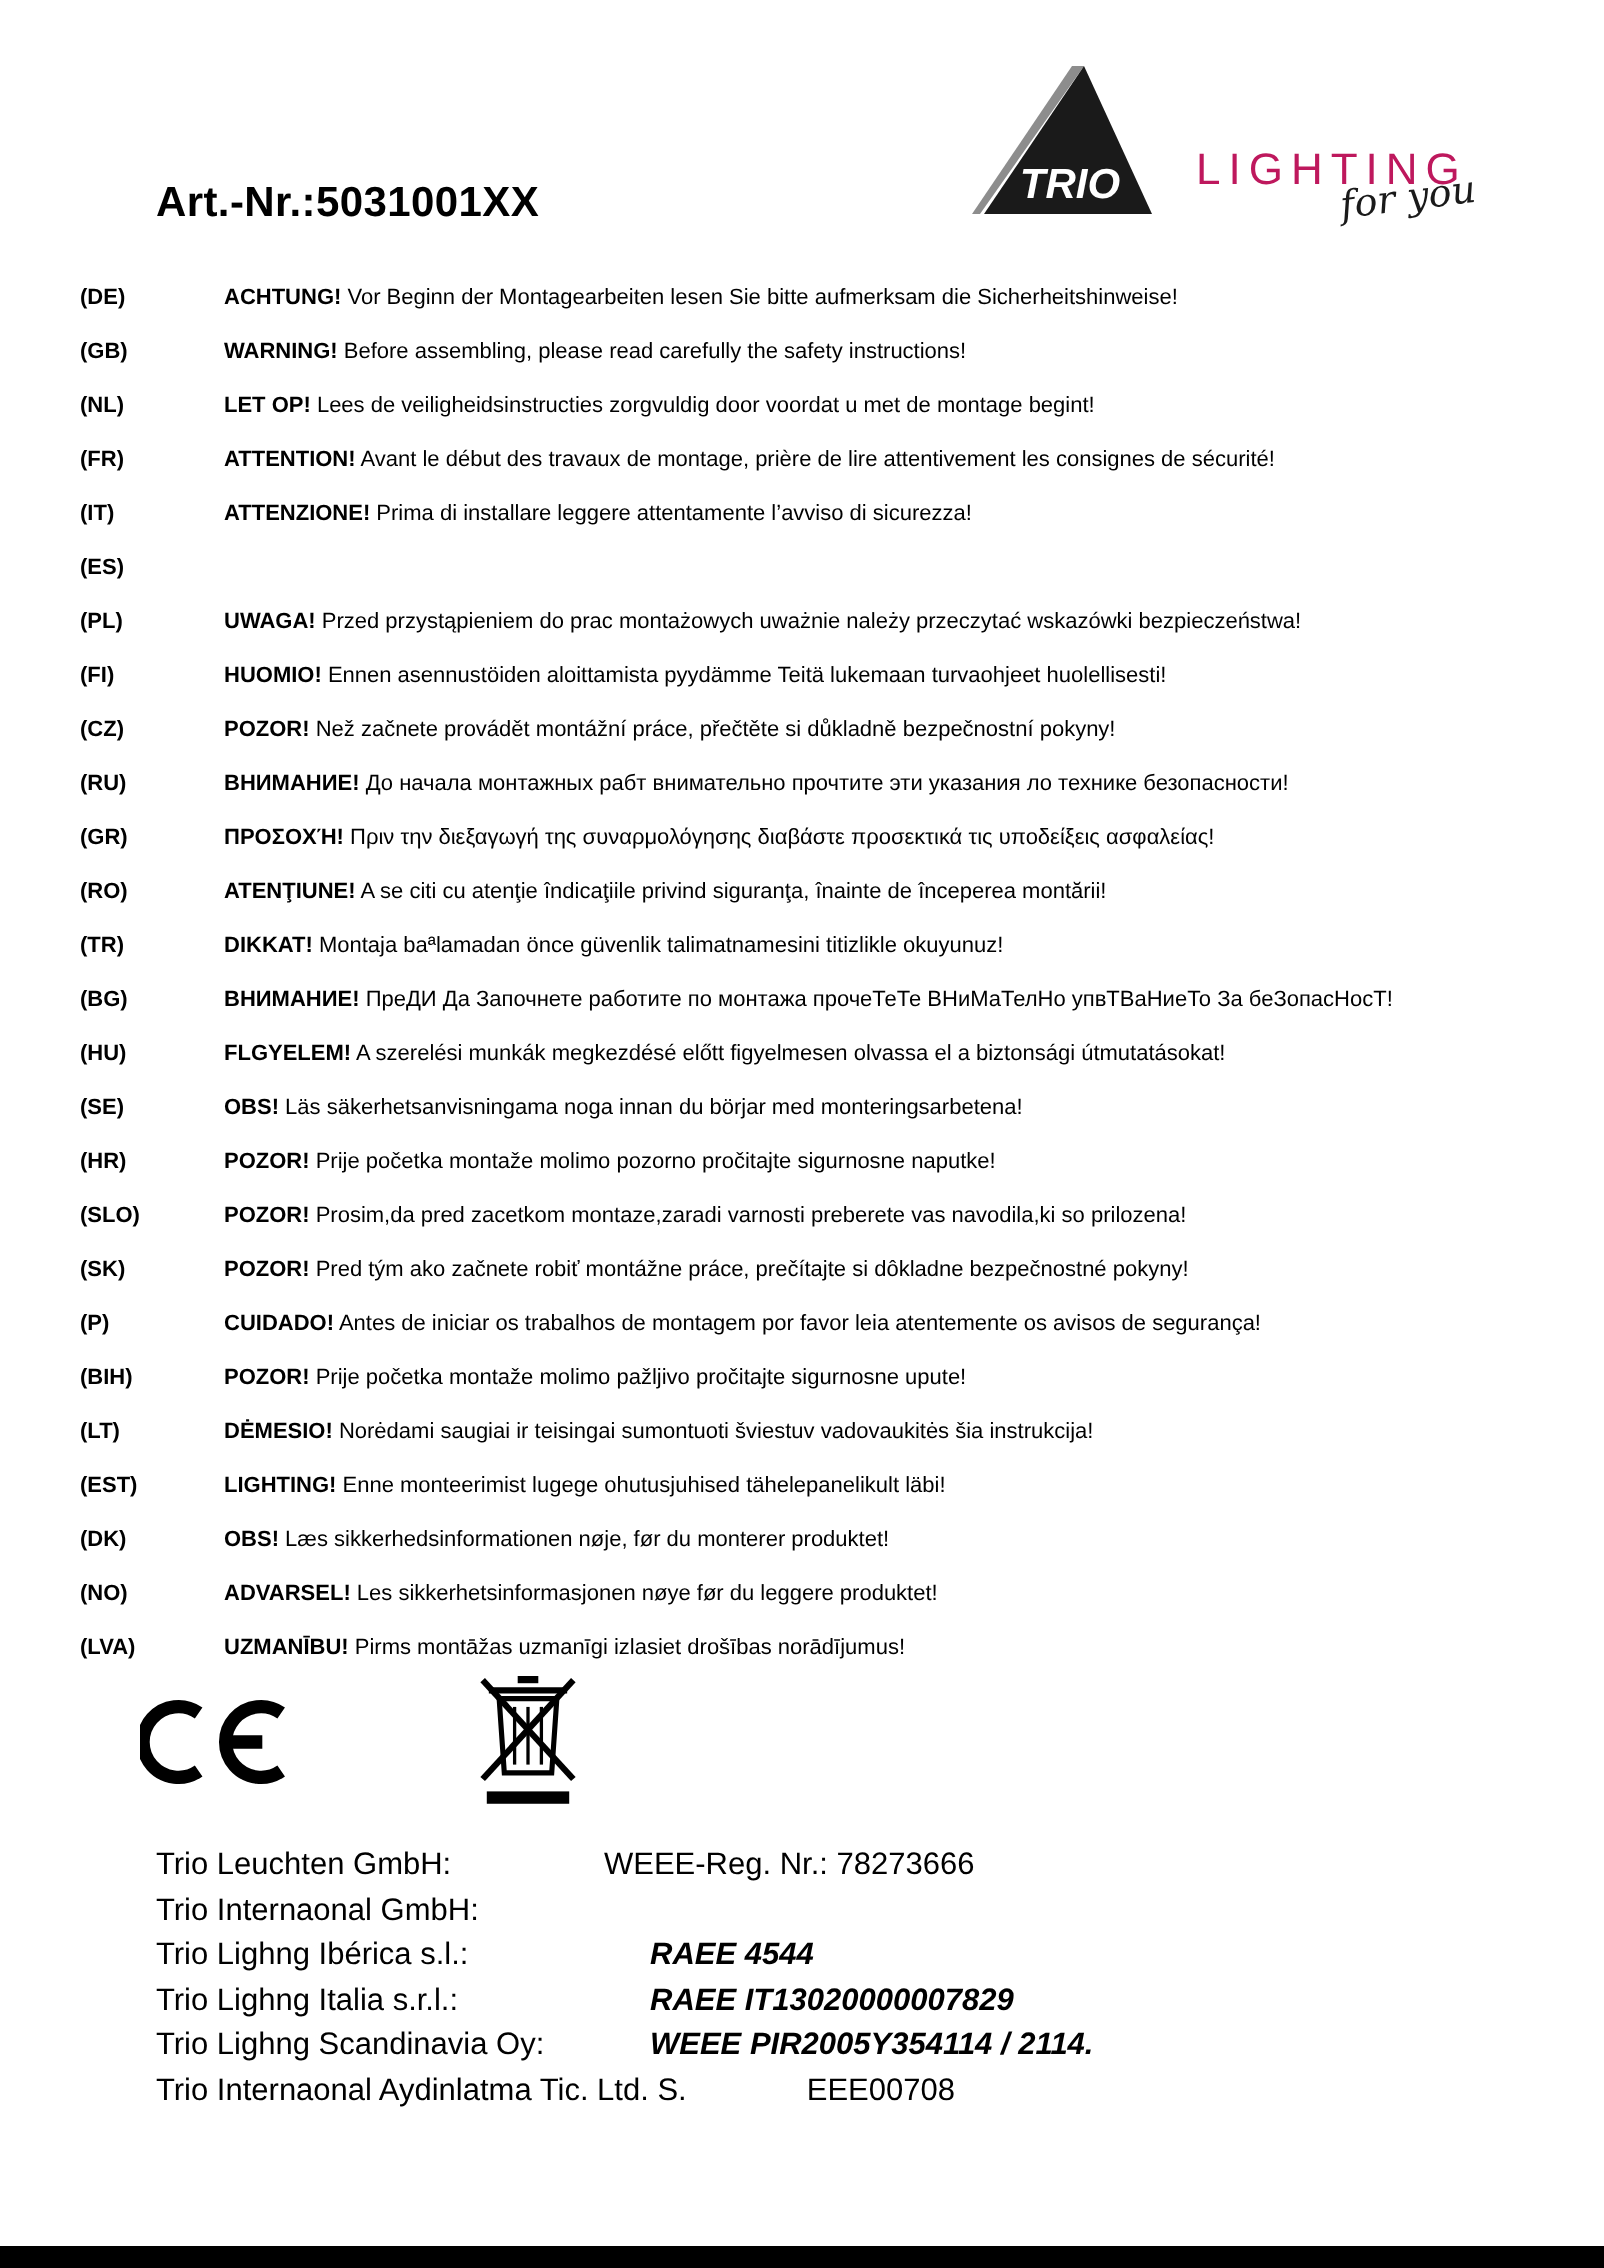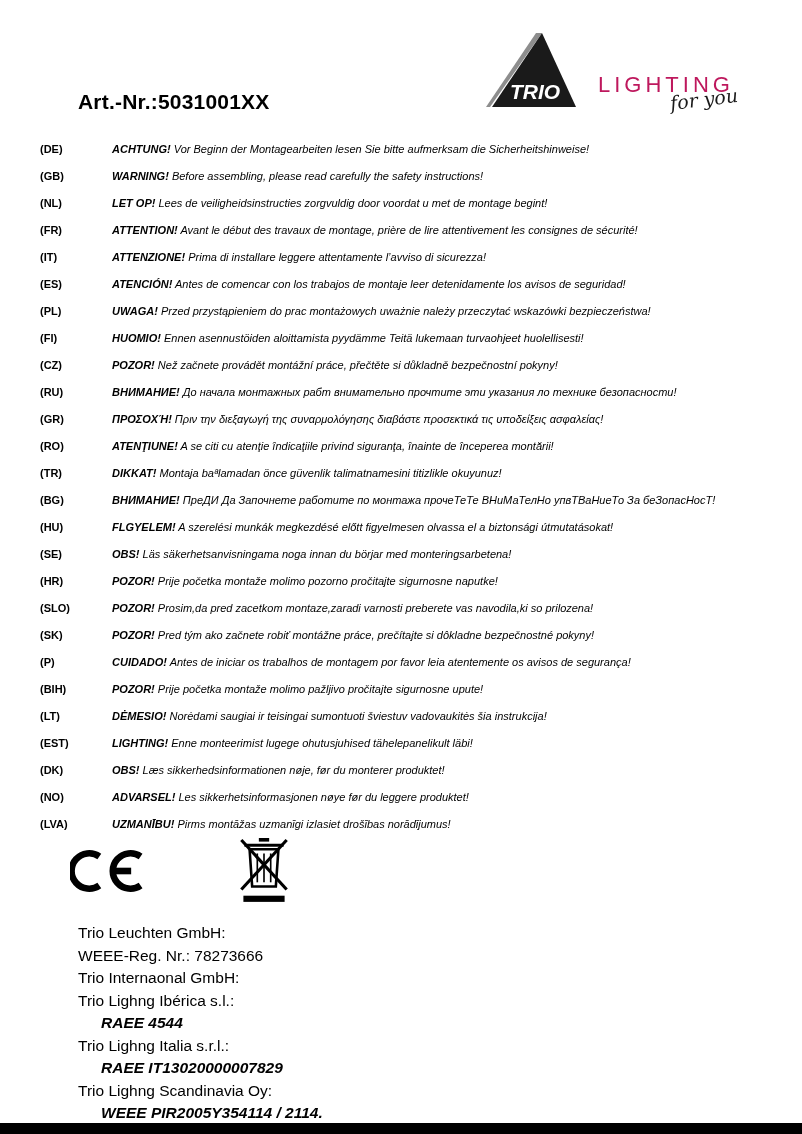--- a/index.html
+++ b/index.html
@@ -26,28 +26,28 @@
   }
   .logo .tagline{
     position:absolute;left:184px;top:60px;
     font-family:"DejaVu Serif", serif;font-style:italic;
     font-size:19px;color:#1a1a1a;transform:rotate(-7deg);
   }
   
   .warnings{position:absolute;left:40px;top:142px;right:18px;}
   .warning-row{display:flex;line-height:14px;margin-bottom:13px;font-size:11px;}
   .warning-row .code{width:72px;flex-shrink:0;font-weight:bold;}
-  .warning-row p{margin:0;font-style:italic;}
+  .warning-row p{margin:0;}
   .warning-row .kw{font-weight:bold;}
   
   .ce-mark{position:absolute;left:70px;top:845px;}
   .weee-mark{position:absolute;left:238px;top:838px;}
   
   .footer{position:absolute;left:78px;top:922px;font-size:15.5px;}
-  .footer .fl{display:flex;line-height:22.5px;flex-direction:column;}
+  .footer .fl{display:flex;line-height:22.5px;}
   .footer .left{min-width:220px;padding-right:4px;}
   .footer .right.em{font-style:italic;font-weight:bold;margin-left:23px;}
   .footer .fl:last-child .left{min-width:0;margin-right:56px;}
   
   .bottom-bar{position:absolute;left:0;bottom:0;width:100%;height:11px;background:#000;}
 </style>
 </head>
 <body>
 
 <div class="page">
@@ -87,21 +87,20 @@
         <p><b class="kw">ATTENTION!</b><span> Avant le début des travaux de montage, prière de lire attentivement les consignes de sécurité!</span></p>
       </div>
 
       <div class="warning-row">
         <span class="code">(IT)</span>
         <p><b class="kw">ATTENZIONE!</b><span> Prima di installare leggere attentamente l’avviso di sicurezza!</span></p>
       </div>
 
       <div class="warning-row">
         <span class="code">(ES)</span>
-        <p><b class="kw">ATENCIÓN!</b><span> Antes de comencar con los trabajos de montaje leer detenidamente los avisos de seguridad!</span></p>
       </div>
 
       <div class="warning-row">
         <span class="code">(PL)</span>
         <p><b class="kw">UWAGA!</b><span> Przed przystąpieniem do prac montażowych uważnie należy przeczytać wskazówki bezpieczeństwa!</span></p>
       </div>
 
       <div class="warning-row">
         <span class="code">(FI)</span>
         <p><b class="kw">HUOMIO!</b><span> Ennen asennustöiden aloittamista pyydämme Teitä lukemaan turvaohjeet huolellisesti!</span></p>

